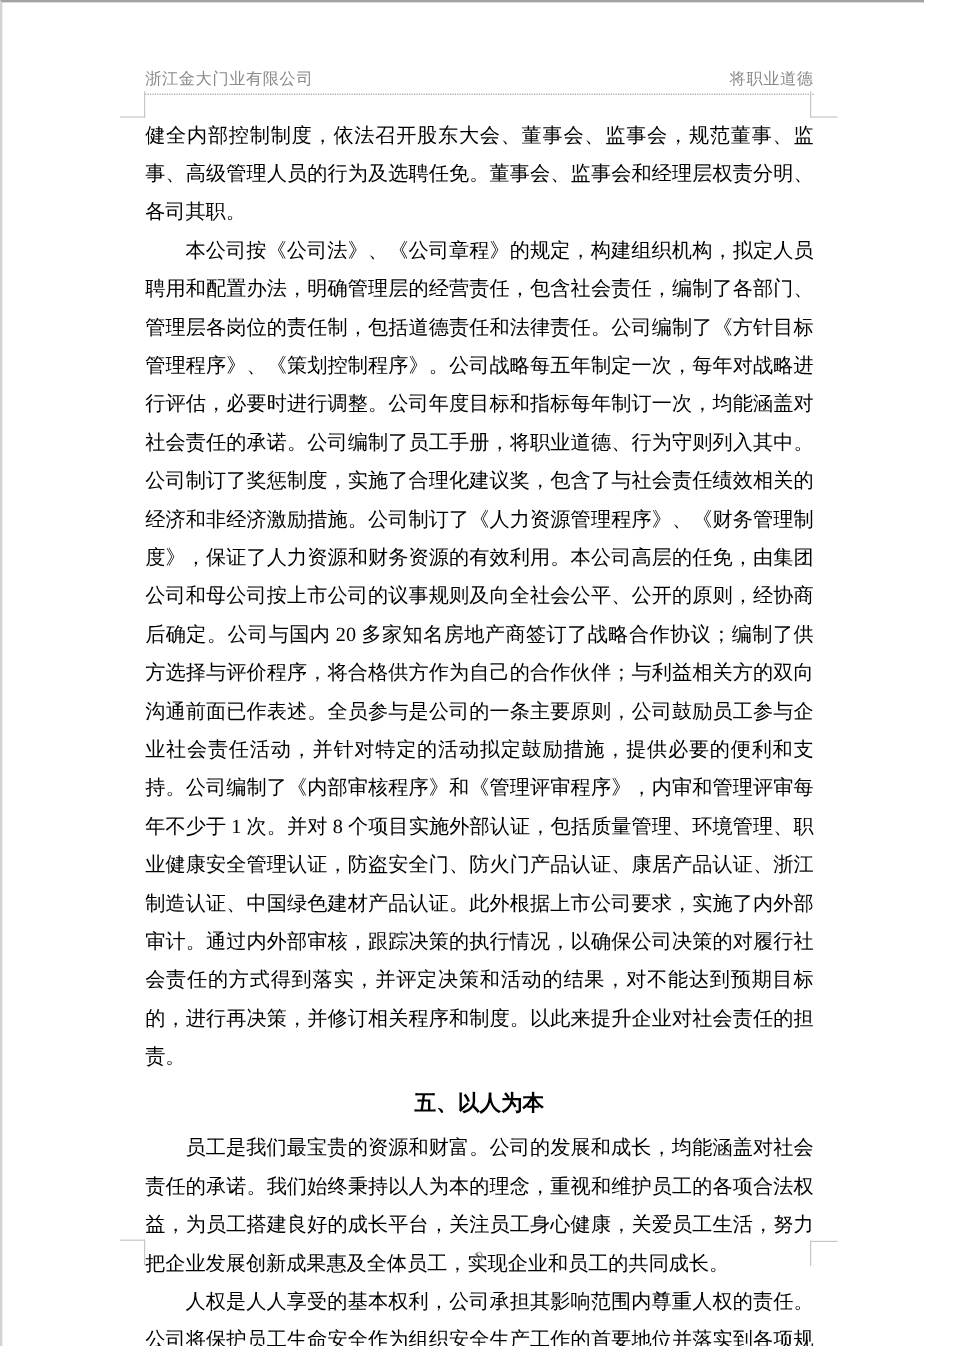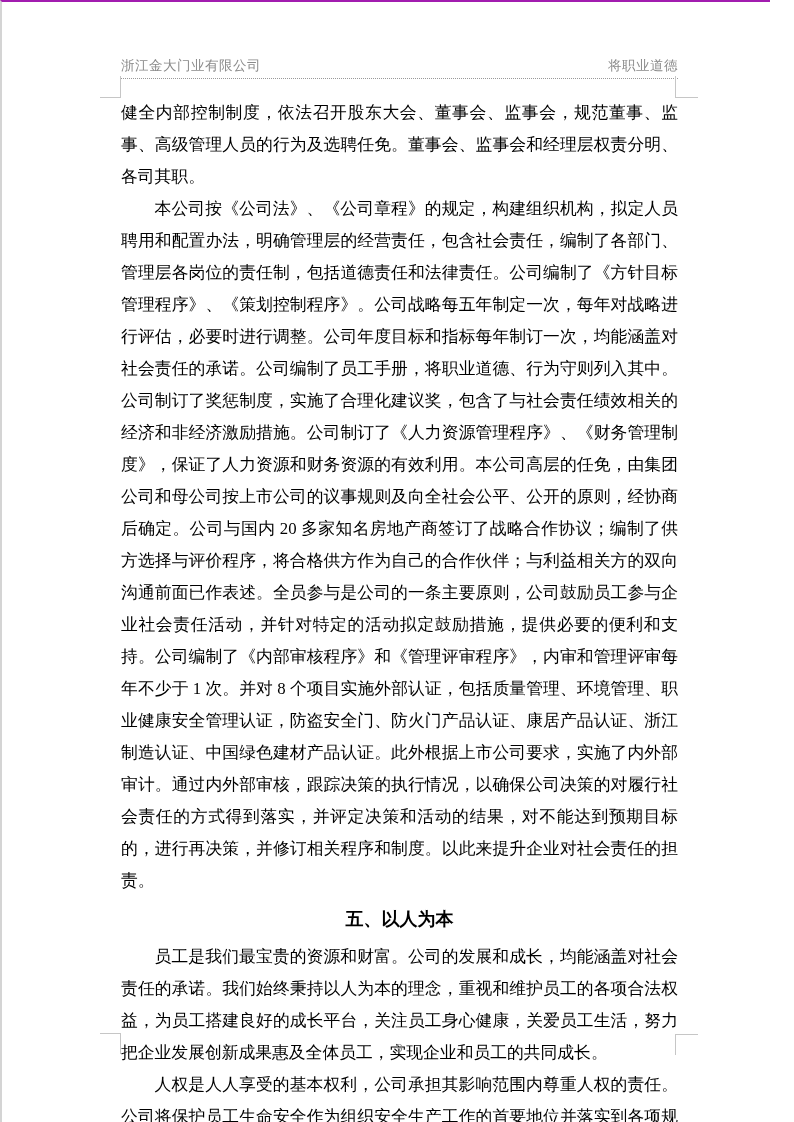--- a/index.html
+++ b/index.html
@@ -5,21 +5,21 @@
   html, body {
     margin: 0;
     padding: 0;
     background: #ffffff;
   }
   .page {
     position: relative;
     width: 770px;
     height: 1122px;
     background: #ffffff;
-    border-top: 2px solid #a21caf;
+    border-top: 2px solid #a3a3a3;
     border-left: 2px solid #d4d4d4;
     box-sizing: border-box;
     overflow: hidden;
     font-family: "Liberation Serif", serif;
   }
   .page-header {
     position: absolute;
     left: 119px;
     top: 50px;
     width: 557px;

